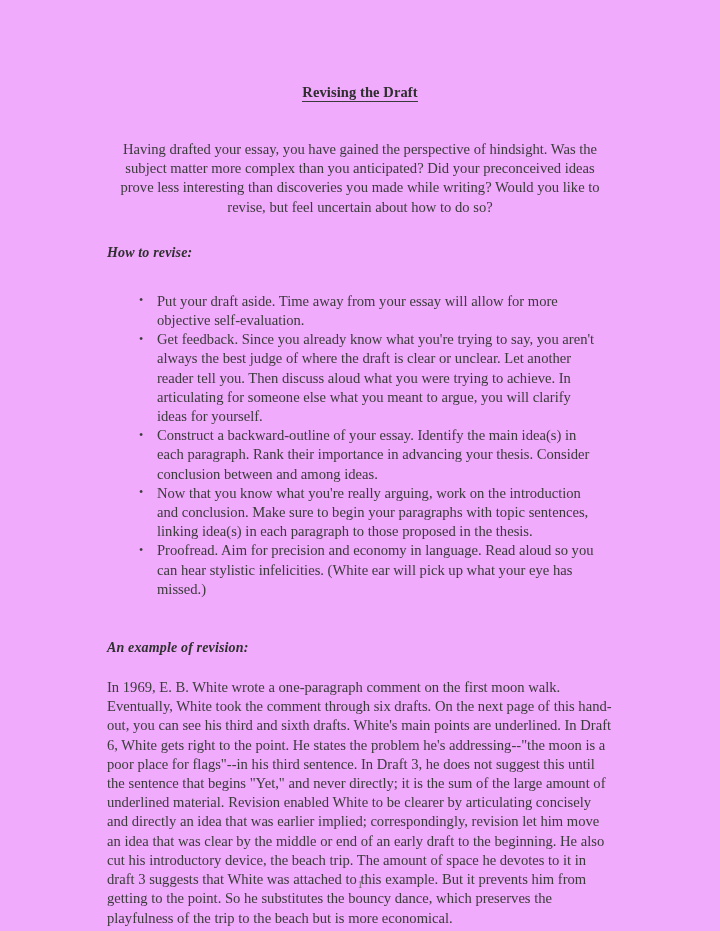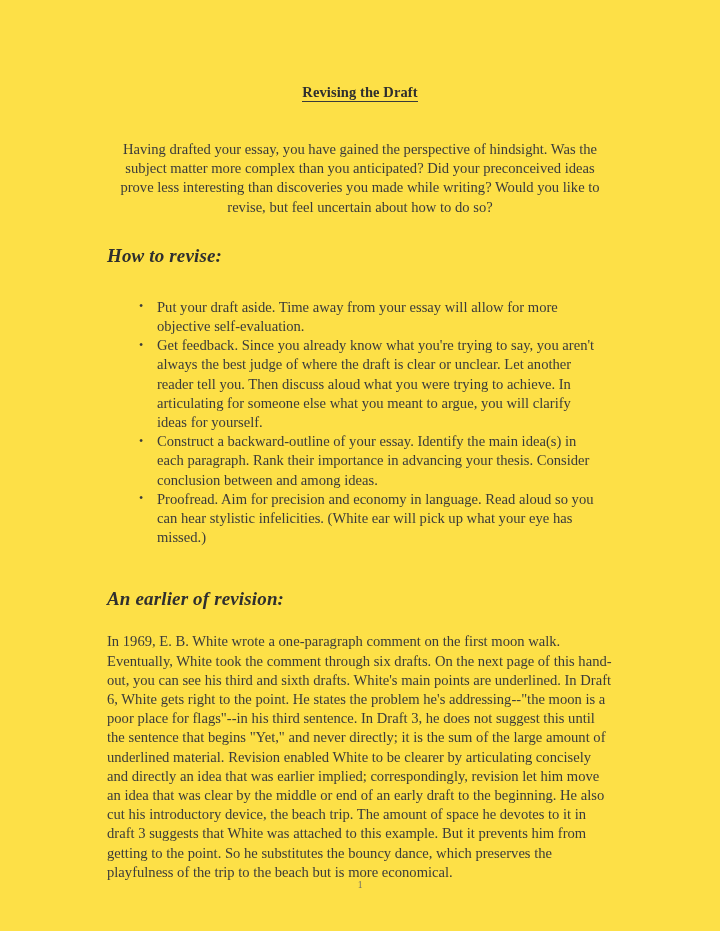--- a/index.html
+++ b/index.html
@@ -12,21 +12,21 @@
     height: 931px;
     overflow: hidden;
     font-family: "Liberation Serif", "DejaVu Serif", serif;
     color: #3b3b3b;
     -webkit-font-smoothing: antialiased;
   }
   .page {
     position: relative;
     width: 720px;
     height: 931px;
-    background: #fde047;
+    background: #f0abfc;
     box-sizing: border-box;
   }
   .content {
     position: absolute;
     left: 107px;
     top: 0;
     width: 506px;
   }
   .doc-title {
     text-align: center;
@@ -46,21 +46,21 @@
     padding-top: 39px;
     font-size: 14.6px;
     line-height: 19.2px;
     text-align: center;
     color: #3b3b3b;
   }
   .section-heading {
     margin: 0;
     font-weight: bold;
     font-style: italic;
-    font-size: 19px;
+    font-size: 14px;
     color: #2f2f2f;
     letter-spacing: 0.15px;
   }
   .sec1-heading { padding-top: 28px; }
   .sec2-heading { padding-top: 30px; }
   ul.revise-list {
     list-style: none;
     margin: 11px;
     padding: 0;
     padding-top: 20px;
@@ -108,23 +108,24 @@
     <h1 class="doc-title"><span>Revising the Draft</span></h1>
 
     <p class="intro">Having drafted your essay, you have gained the perspective of hindsight. Was the subject matter more complex than you anticipated? Did your preconceived ideas prove less interesting than discoveries you made while writing? Would you like to revise, but feel uncertain about how to do so?</p>
 
     <h2 class="section-heading sec1-heading">How to revise:</h2>
 
     <ul class="revise-list">
       <li>Put your draft aside. Time away from your essay will allow for more objective self-evaluation.</li>
       <li>Get feedback. Since you already know what you're trying to say, you aren't always the best judge of where the draft is clear or unclear. Let another reader tell you. Then discuss aloud what you were trying to achieve. In articulating for someone else what you meant to argue, you will clarify ideas for yourself.</li>
       <li>Construct a backward-outline of your essay. Identify the main idea(s) in each paragraph. Rank their importance in advancing your thesis. Consider conclusion between and among ideas.</li>
+      <li>Now that you know what you're really arguing, work on the introduction and conclusion. Make sure to begin your paragraphs with topic sentences, linking idea(s) in each paragraph to those proposed in the thesis.</li>
       <li>Proofread. Aim for precision and economy in language. Read aloud so you can hear stylistic infelicities. (White ear will pick up what your eye has missed.)</li>
     </ul>
 
-    <h2 class="section-heading sec2-heading">An earlier of revision:</h2>
+    <h2 class="section-heading sec2-heading">An example of revision:</h2>
 
     <p class="example-para">In 1969, E. B. White wrote a one-paragraph comment on the first moon walk. Eventually, White took the comment through six drafts. On the next page of this hand-out, you can see his third and sixth drafts. White's main points are underlined. In Draft 6, White gets right to the point. He states the problem he's addressing--"the moon is a poor place for flags"--in his third sentence. In Draft 3, he does not suggest this until the sentence that begins "Yet," and never directly; it is the sum of the large amount of underlined material. Revision enabled White to be clearer by articulating concisely and directly an idea that was earlier implied; correspondingly, revision let him move an idea that was clear by the middle or end of an early draft to the beginning. He also cut his introductory device, the beach trip. The amount of space he devotes to it in draft 3 suggests that White was attached to this example. But it prevents him from getting to the point. So he substitutes the bouncy dance, which preserves the playfulness of the trip to the beach but is more economical.</p>
 
   </div>
 
   <div class="page-number">1</div>
 </div>
 
 </body></html>

